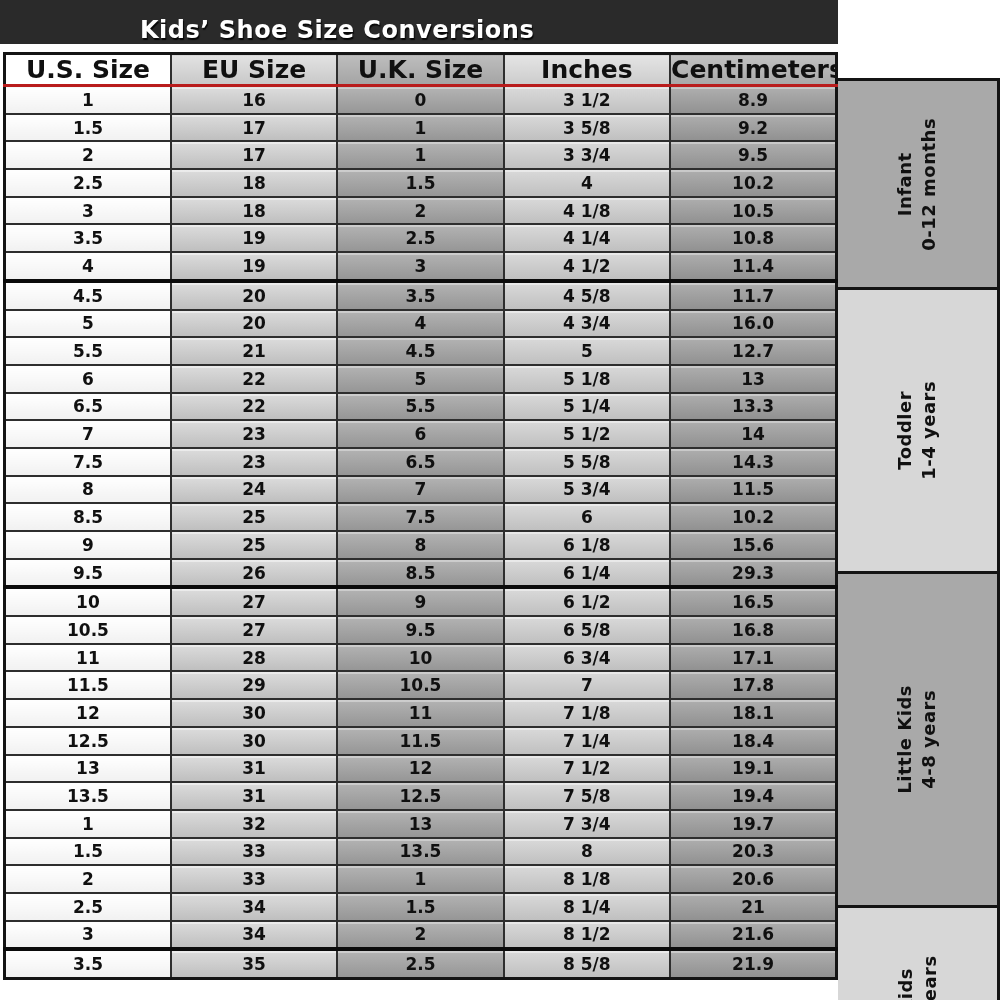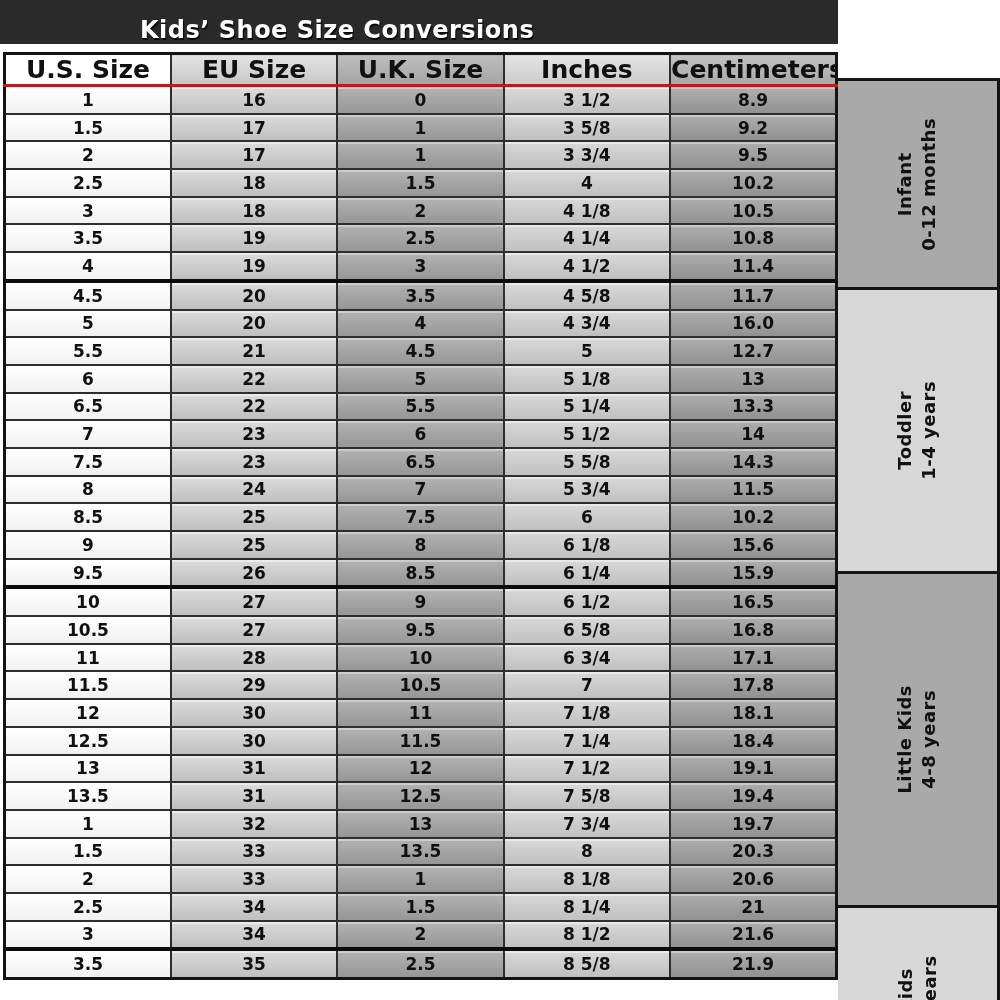--- a/index.html
+++ b/index.html
@@ -184,21 +184,21 @@
           <td class="c1">25</td>
           <td class="c2">8</td>
           <td class="c3">6 1/8</td>
           <td class="c4">15.6</td>
         </tr>
         <tr class="group-end">
           <td class="c0">9.5</td>
           <td class="c1">26</td>
           <td class="c2">8.5</td>
           <td class="c3">6 1/4</td>
-          <td class="c4">15.9</td>
+          <td class="c4">29.3</td>
         </tr>
         <tr>
           <td class="c0">10</td>
           <td class="c1">27</td>
           <td class="c2">9</td>
           <td class="c3">6 1/2</td>
           <td class="c4">16.5</td>
         </tr>
         <tr>
           <td class="c0">10.5</td>

